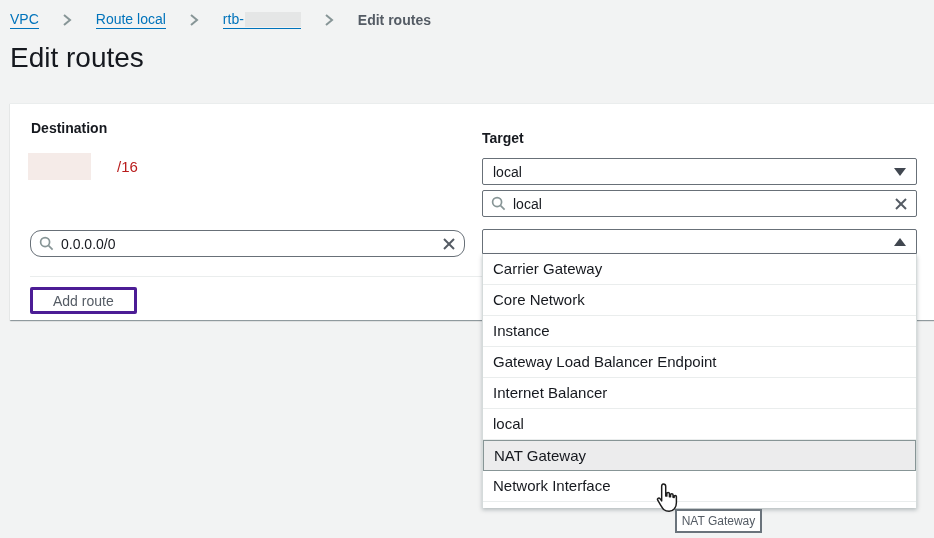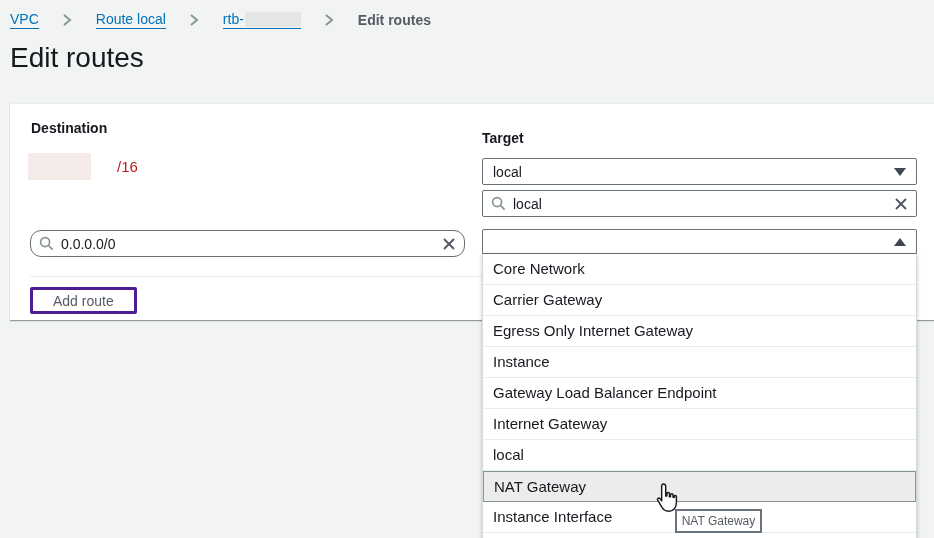--- a/index.html
+++ b/index.html
@@ -122,29 +122,28 @@
 
     <div class="divider"></div>
     <button class="add-route-btn">Add route</button>
   </section>
 
   <div class="select-open">
     <span class="tri-up"></span>
   </div>
 
   <div class="dropdown">
+    <div class="dd-item">Carrier Gateway</div>
     <div class="dd-item">Core Network</div>
-    <div class="dd-item">Carrier Gateway</div>
-    <div class="dd-item">Egress Only Internet Gateway</div>
     <div class="dd-item">Instance</div>
     <div class="dd-item">Gateway Load Balancer Endpoint</div>
-    <div class="dd-item">Internet Gateway</div>
+    <div class="dd-item">Internet Balancer</div>
     <div class="dd-item">local</div>
     <div class="dd-item highlighted">NAT Gateway</div>
-    <div class="dd-item">Instance Interface</div>
+    <div class="dd-item">Network Interface</div>
     <div class="dd-spacer"></div>
   </div>
 
   <div class="tooltip">NAT Gateway</div>
 
   <svg class="cursor" viewBox="0 0 24 28">
     <path d="M9.2 1.5 C10.5 1.5 11.3 2.4 11.3 3.8 L11.3 12.2 L12.3 12.3 L12.3 10.1 C12.3 8.8 14.6 8.8 14.6 10.1 L14.6 12.8 L15.6 12.9 L15.6 11.1 C15.6 9.9 17.8 9.9 17.8 11.1 L17.8 13.4 L18.8 13.5 L18.8 12.6 C18.8 11.5 20.8 11.5 20.8 12.6 L20.8 18.2 C20.8 22.5 18.2 25.8 14.3 25.8 C10.2 25.8 8.9 24 6.9 20.6 L4.2 15.9 C3.4 14.5 5.2 13.3 6.2 14.6 L7.7 16.6 L7.7 3.8 C7.7 2.4 8.2 1.5 9.2 1.5 Z" fill="#ffffff" stroke="#1b1b1b" stroke-width="1.3" stroke-linejoin="round"></path>
   </svg>
 
 </div>

